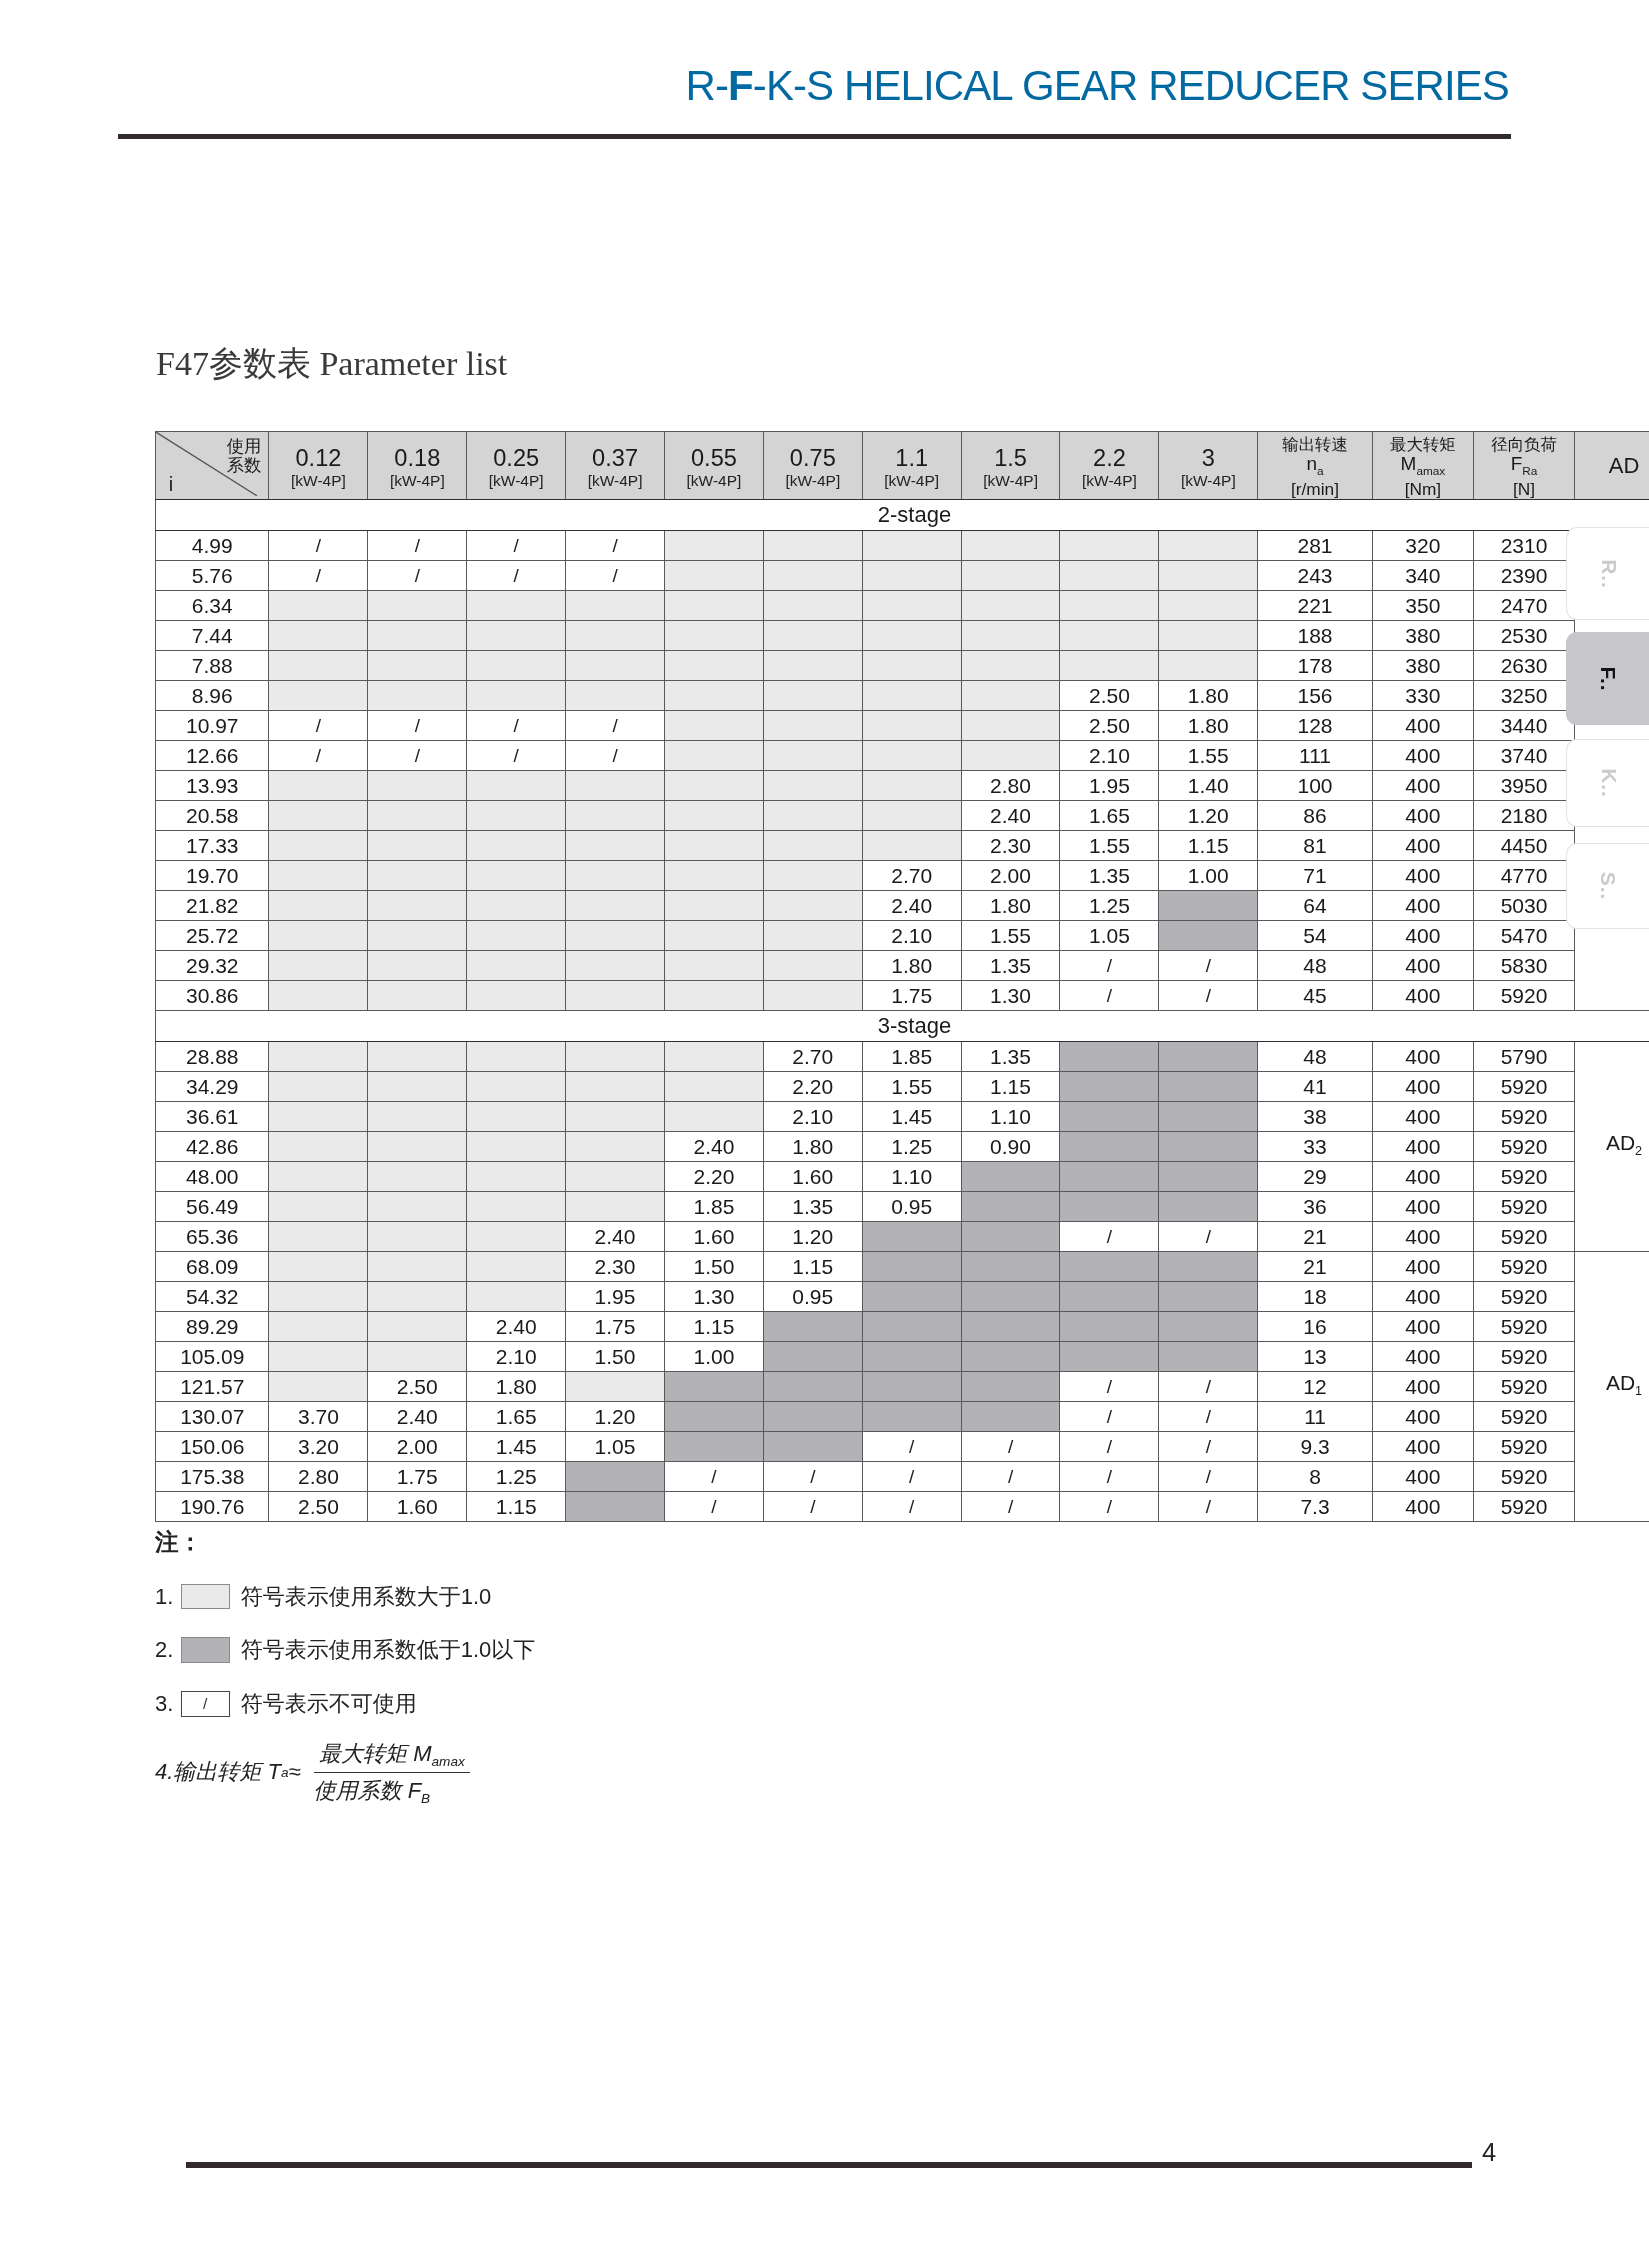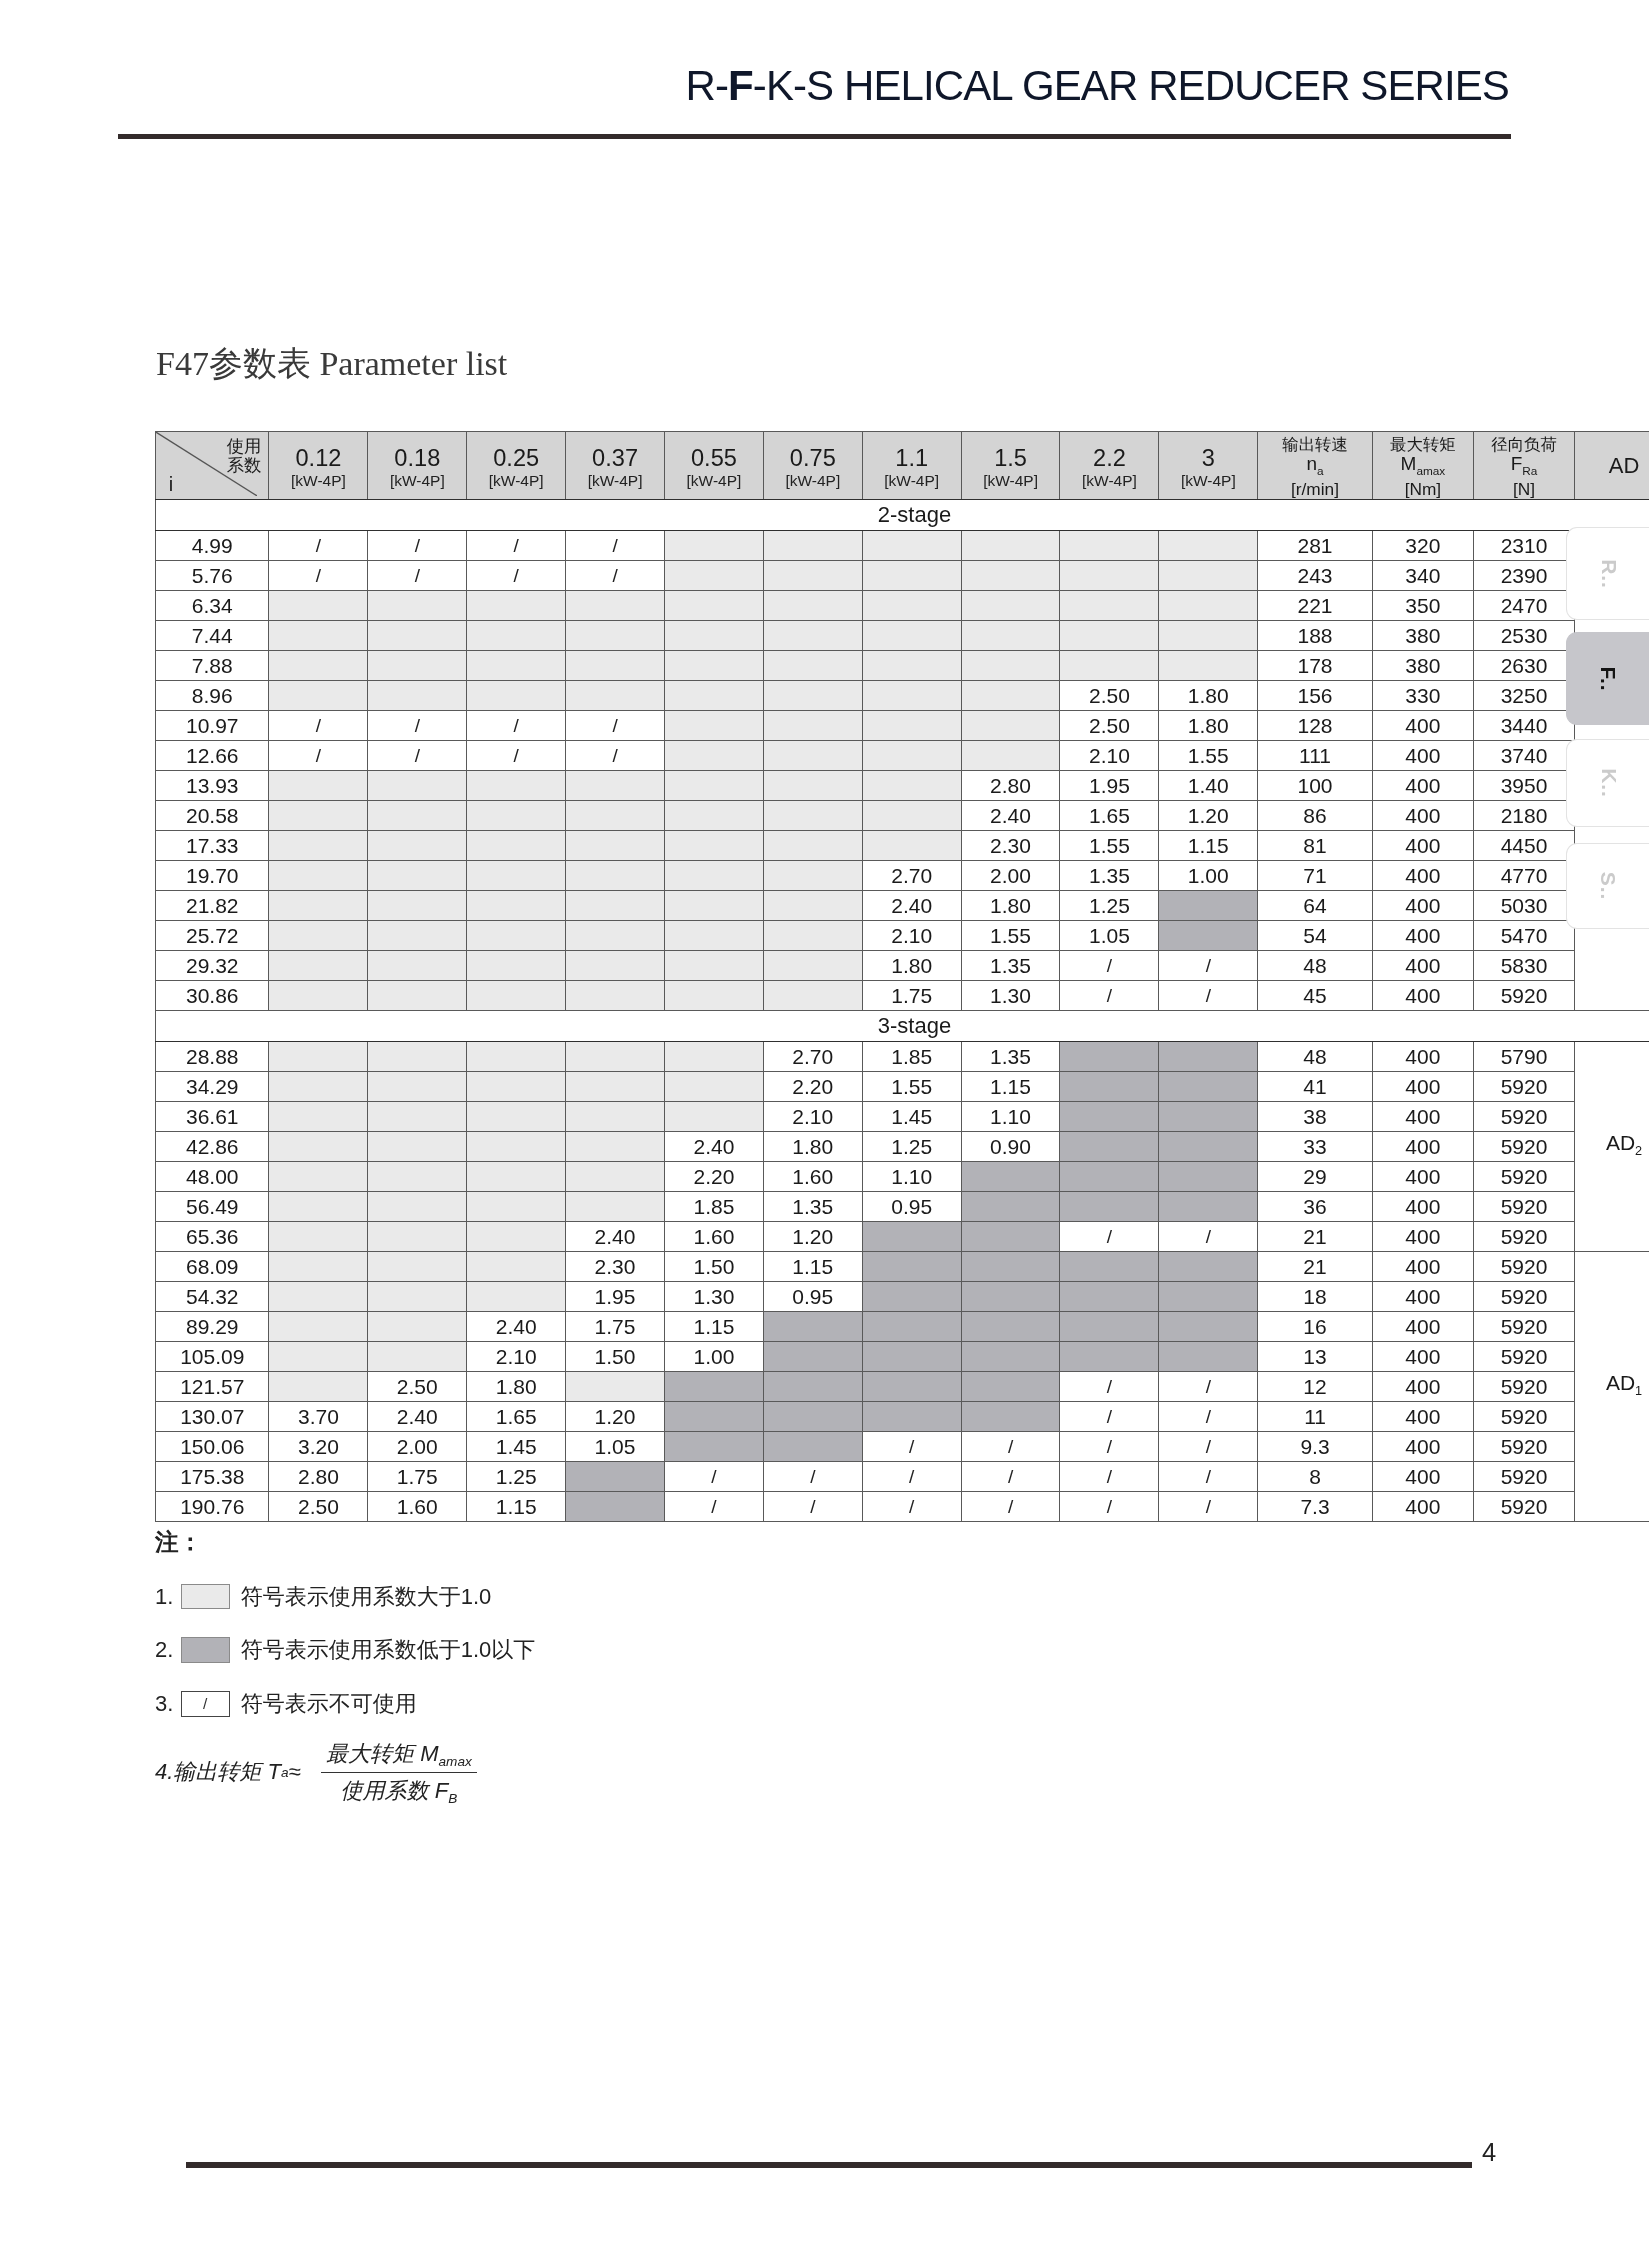--- a/index.html
+++ b/index.html
@@ -1,21 +1,21 @@
 <!DOCTYPE html>
 <html style="font-size:14.5px"><head>
 <meta charset="utf-8">
 <style>
   html,body{margin:0;padding:0;background:#ffffff;}
   body{width:1649px;height:2250px;position:relative;overflow:hidden;
        font-family:"Liberation Sans","DejaVu Sans",sans-serif;color:#1a1a1a;}
 
   
   .title{position:absolute;top:62px;right:140px;font-size:42px;letter-spacing:-0.9px;
-         color:#0f172a;white-space:nowrap;font-weight:400;}
+         color:#0369a1;white-space:nowrap;font-weight:400;}
   .title b{font-weight:700;}
   .title-rule{position:absolute;top:134px;left:118px;width:1393px;height:4.5px;background:#332b2b;}
 
   
   .caption{position:absolute;top:341px;left:156px;font-size:34px;color:#3a3a3a;font-family:Liberation Serif, serif;}
 
   
   .tbl-wrap{position:absolute;top:431px;left:155px;}
   table{border-collapse:collapse;table-layout:fixed;width:1519px;border:1.8px solid #2f2f2f;}
   th,td{border:0.9px solid #595959;padding:0;text-align:center;vertical-align:middle;
@@ -56,21 +56,21 @@
   .notes-label{font-size:23.6px;font-weight:700;color:#222;}
   .note-item{display:flex;align-items:center;margin-top:23.6px;font-size:22px;color:#222;}
   .note-num{margin-right:7.3px;}
   .swatch{width:49px;height:25.5px;border:0.9px solid #8a8a8a;box-sizing:border-box;margin-right:11px;
           display:flex;align-items:center;justify-content:center;font-size:15.5px;color:#333;}
   .swatch.light{background:#eaeaea;}
   .swatch.dark{background:#b2b2b7;}
   .swatch.slashbox{background:#ffffff;border-color:#444;}
   .formula{display:flex;align-items:center;margin-top:20px;font-size:22px;color:#222;font-style:italic;}
   .formula sub{font-size:13.6px;}
-  .frac{display:inline-flex;flex-direction:column;align-items:center;margin-left:20px;}
+  .frac{display:inline-flex;flex-direction:column;align-items:flex-start;margin-left:13px;}
   .frac .nmr{padding:0 5.5px 2.7px 5.5px;border-bottom:1.8px solid #333;}
   .frac .dnm{padding-top:2.7px;}
 
   
   .footer-rule{position:absolute;top:2162px;left:186px;width:1286px;height:5.5px;background:#332b2b;}
   .page-num{position:absolute;top:2138px;left:1482px;font-size:25.5px;color:#222;}
 </style>
 </head>
 <body>
 

